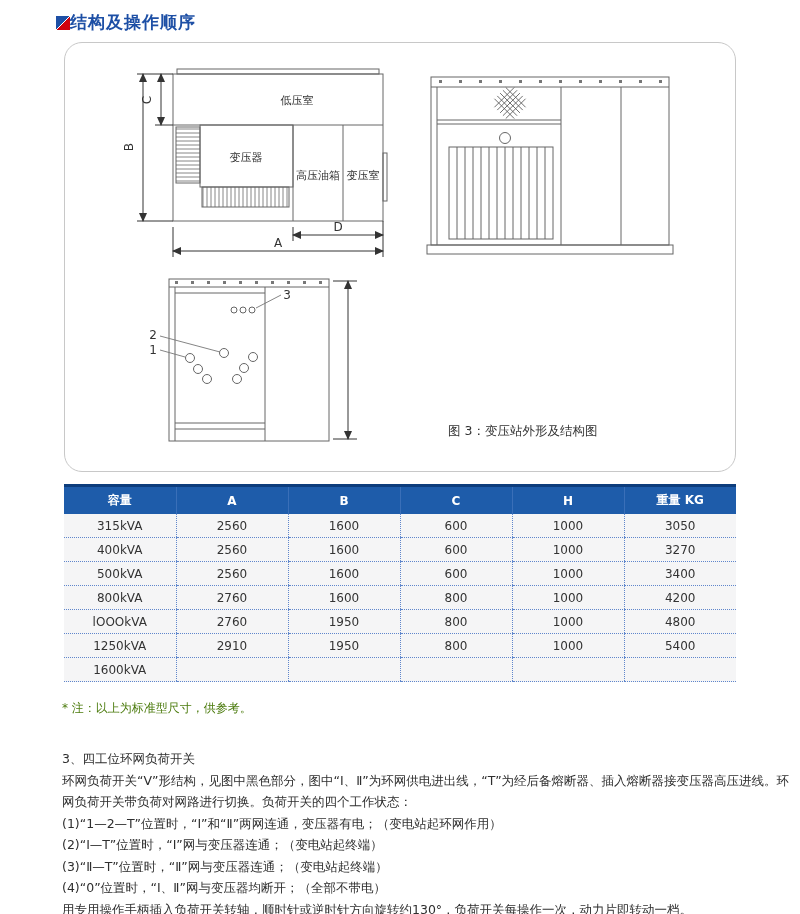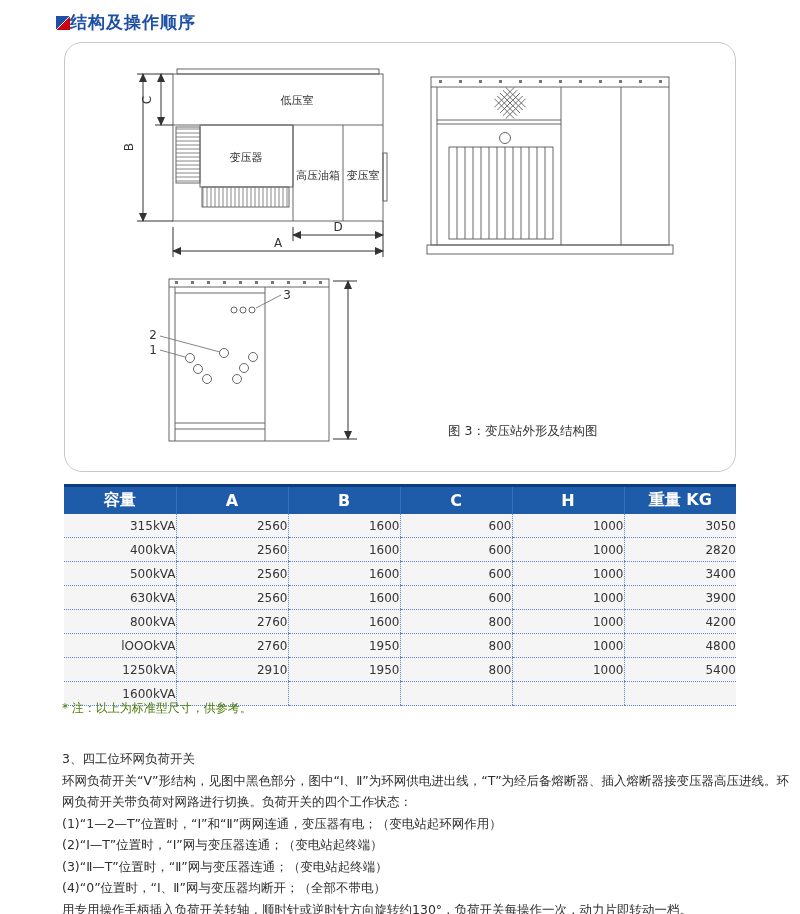--- a/index.html
+++ b/index.html
@@ -14,25 +14,25 @@
   .title-text{color:#1d4fa5;font-weight:bold;font-size:17px;letter-spacing:1px;}
   
   .panel{position:absolute;left:64px;top:42px;width:670px;height:428px;
     border:1px solid #c8c8c8;border-radius:18px;background:#fff;}
   .panel svg{position:absolute;left:0;top:0;}
   .legend{position:absolute;left:383px;top:300px;font-size:12.5px;color:#333;line-height:22px;}
   .caption{position:absolute;left:383px;top:380px;font-size:12.5px;color:#333;}
   
   .spec-table{position:absolute;left:64px;top:484px;width:672px;border-collapse:collapse;table-layout:fixed;}
   .spec-table thead th{
-    background:#1e5caa;color:#ffffff;font-size:16px;font-weight:bold;height:27px;
+    background:#1e5caa;color:#ffffff;font-size:12px;font-weight:bold;height:27px;
     border-top:3px solid #0d3d7c;border-left:1px solid #3a6fb8;text-align:center;padding:0;margin-left:47px;}
   .spec-table thead th:first-child{border-left:none;}
   .spec-table tbody td{
-    background:#f5f5f6;height:23px;text-align:right;font-size:12px;color:#333;
+    background:#f5f5f6;height:23px;text-align:center;font-size:12px;color:#333;
     border-bottom:1px dotted #5f86cc;border-left:1px dotted #5f86cc;padding:0;}
   .spec-table tbody td:first-child{border-left:none;}
   
   .note{position:absolute;left:62px;top:700px;font-size:12px;color:#4d7c0f;}
   .body-text{position:absolute;left:62px;top:748px;width:710px;font-size:12.5px;color:#2e2e2e;line-height:21.5px;}
   .body-text div{white-space:nowrap;}
   
   .dwg-label{font-size:11px;fill:#333;}
   .dwg-dim{font-size:12px;fill:#333;}
 </style>
@@ -216,37 +216,29 @@
       <td>600</td>
       <td>1000</td>
       <td>3050</td>
     </tr>
     <tr>
       <td>400kVA</td>
       <td>2560</td>
       <td>1600</td>
       <td>600</td>
       <td>1000</td>
-      <td>2820</td>
+      <td>3270</td>
     </tr>
     <tr>
       <td>500kVA</td>
       <td>2560</td>
       <td>1600</td>
       <td>600</td>
       <td>1000</td>
       <td>3400</td>
-    </tr>
-    <tr>
-      <td>630kVA</td>
-      <td>2560</td>
-      <td>1600</td>
-      <td>600</td>
-      <td>1000</td>
-      <td>3900</td>
     </tr>
     <tr>
       <td>800kVA</td>
       <td>2760</td>
       <td>1600</td>
       <td>800</td>
       <td>1000</td>
       <td>4200</td>
     </tr>
     <tr>

